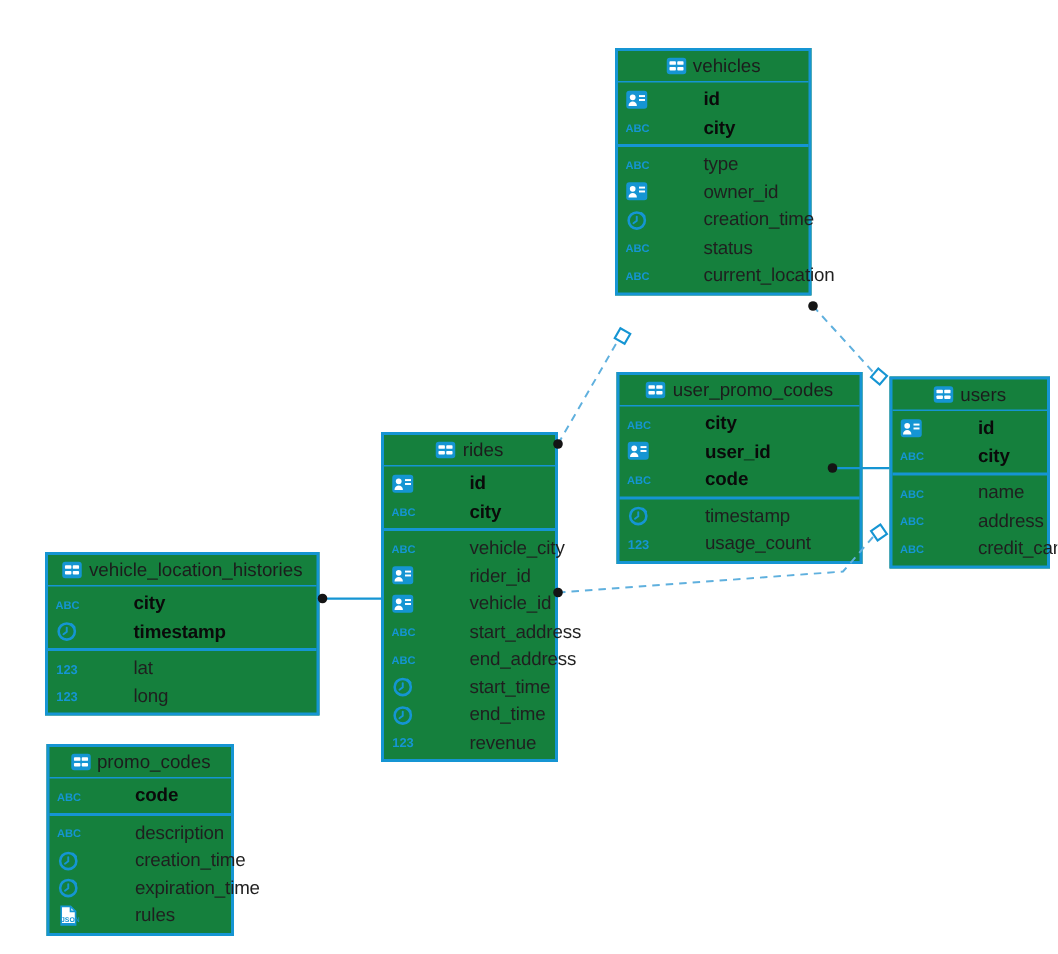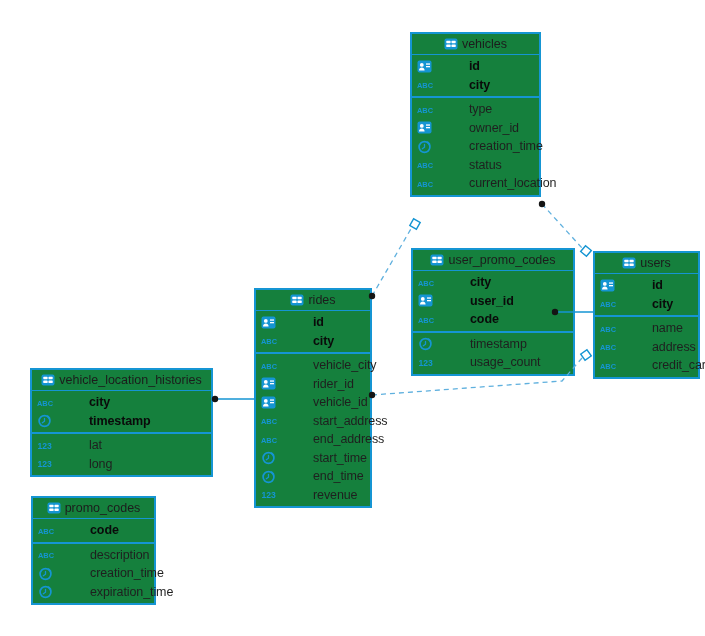--- a/index.html
+++ b/index.html
@@ -475,15 +475,26 @@
         <div class="row">
           <span class="cicon">
             <svg width="15" height="15" viewBox="0 0 15 15">
               <circle cx="7.5" cy="8" r="5.4" fill="none" stroke="#1595d3" stroke-width="1.7"></circle>
               <path d="M7.5 5.4 v2.8 l-2.2 1.6" fill="none" stroke="#1595d3" stroke-width="1.3" stroke-linecap="round"></path>
               <path d="M10.6 3.2 l1.9 1.9" stroke="#1595d3" stroke-width="1.7" stroke-linecap="round"></path>
             </svg>
           </span>
           <span class="cname">expiration_time</span>
         </div>
+        <div class="row">
+          <span class="cicon">
+            <svg width="15" height="15" viewBox="0 0 15 15">
+              <path d="M2.8 1.2 h6.2 l3.4 3.4 v9 h-9.6 z" fill="#fff" stroke="#1595d3" stroke-width="1.1"></path>
+              <path d="M9 1.2 v3.4 h3.4" fill="none" stroke="#1595d3" stroke-width="1.1"></path>
+              <text x="2.7" y="11.6" font-family="Liberation Sans, sans-serif" font-size="4.6" font-weight="bold" fill="#1595d3">JSON</text>
+              <path d="M2.9 12.8 h9" stroke="#1595d3" stroke-width="0.9"></path>
+            </svg>
+          </span>
+          <span class="cname">rules</span>
+        </div>
       </div>
   </div>
   </div>
 
 </body></html>

